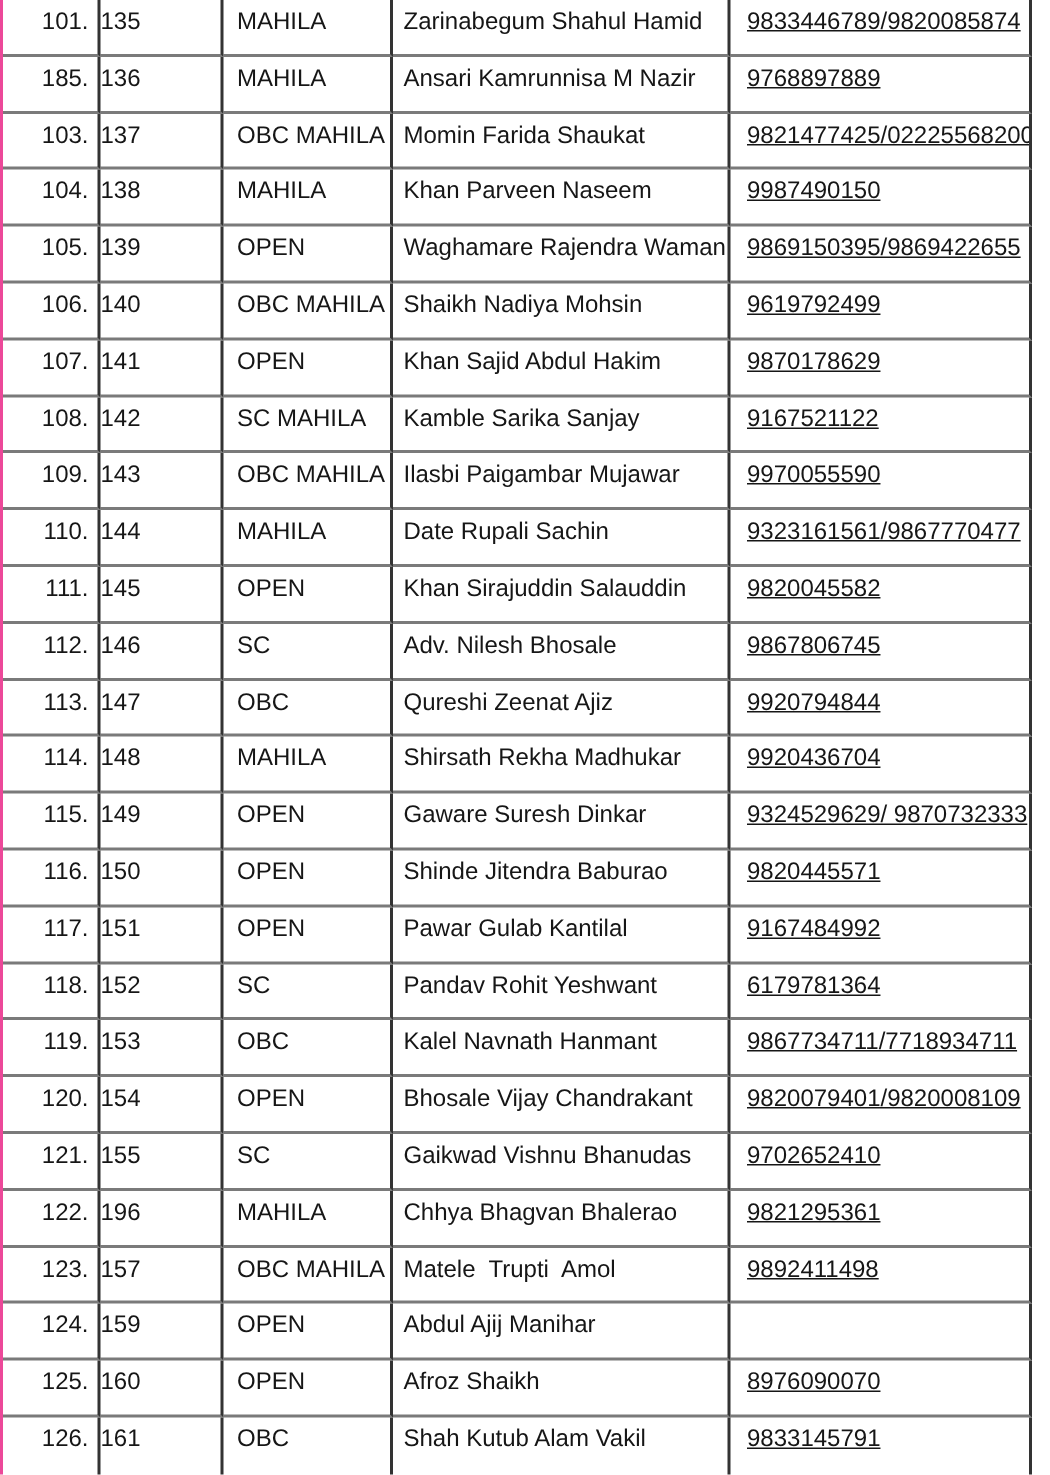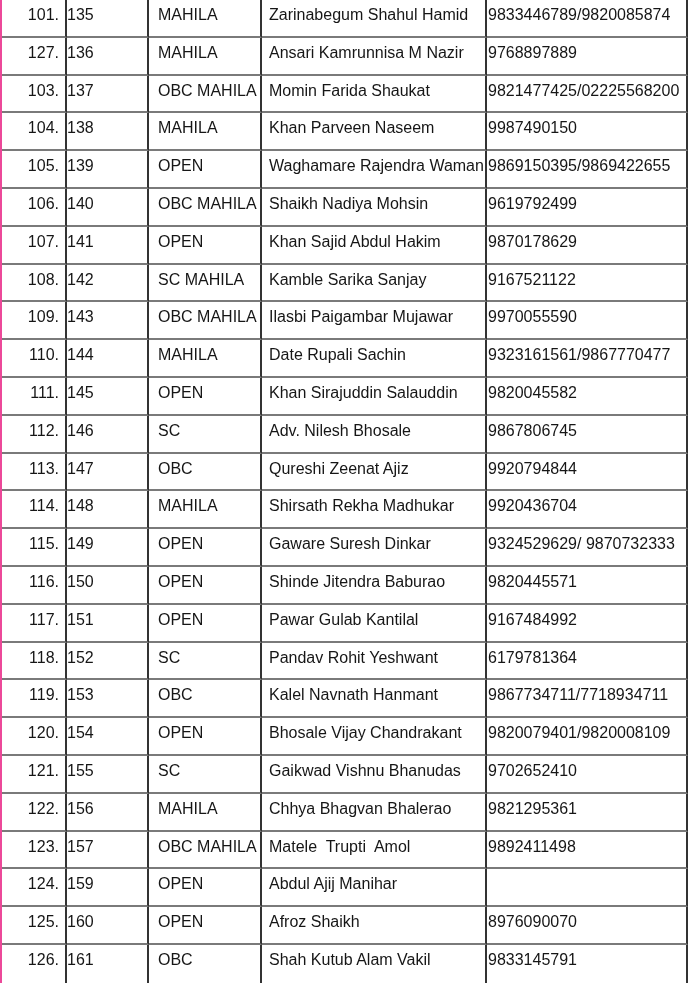--- a/index.html
+++ b/index.html
@@ -39,36 +39,36 @@
     white-space: pre;
     overflow: hidden;
   }
   .row:last-child .cell {
     border-bottom: none;
   }
   .c-serial   { text-align: right; padding-right: 6px; }
   .c-number   { text-align: left; }
   .c-category { padding-left: 9px; }
   .c-name     { padding-left: 7px; }
-  .c-phone    { padding-left: 1px; }
+  .c-phone    { padding-left: 11px; text-decoration: underline; }
 </style>
 </head>
 <body>
 
 <div class="doc-table">
   <div class="row">
     <div class="cell c-serial">101.</div>
     <div class="cell c-number">135</div>
     <div class="cell c-category">MAHILA</div>
     <div class="cell c-name">Zarinabegum Shahul Hamid</div>
     <div class="cell c-phone">9833446789/9820085874</div>
   </div>
 
   <div class="row">
-    <div class="cell c-serial">127.</div>
+    <div class="cell c-serial">185.</div>
     <div class="cell c-number">136</div>
     <div class="cell c-category">MAHILA</div>
     <div class="cell c-name">Ansari Kamrunnisa M Nazir</div>
     <div class="cell c-phone">9768897889</div>
   </div>
 
   <div class="row">
     <div class="cell c-serial">103.</div>
     <div class="cell c-number">137</div>
     <div class="cell c-category">OBC MAHILA</div>
@@ -215,21 +215,21 @@
   <div class="row">
     <div class="cell c-serial">121.</div>
     <div class="cell c-number">155</div>
     <div class="cell c-category">SC</div>
     <div class="cell c-name">Gaikwad Vishnu Bhanudas</div>
     <div class="cell c-phone">9702652410</div>
   </div>
 
   <div class="row">
     <div class="cell c-serial">122.</div>
-    <div class="cell c-number">156</div>
+    <div class="cell c-number">196</div>
     <div class="cell c-category">MAHILA</div>
     <div class="cell c-name">Chhya Bhagvan Bhalerao</div>
     <div class="cell c-phone">9821295361</div>
   </div>
 
   <div class="row">
     <div class="cell c-serial">123.</div>
     <div class="cell c-number">157</div>
     <div class="cell c-category">OBC MAHILA</div>
     <div class="cell c-name">Matele  Trupti  Amol</div>

